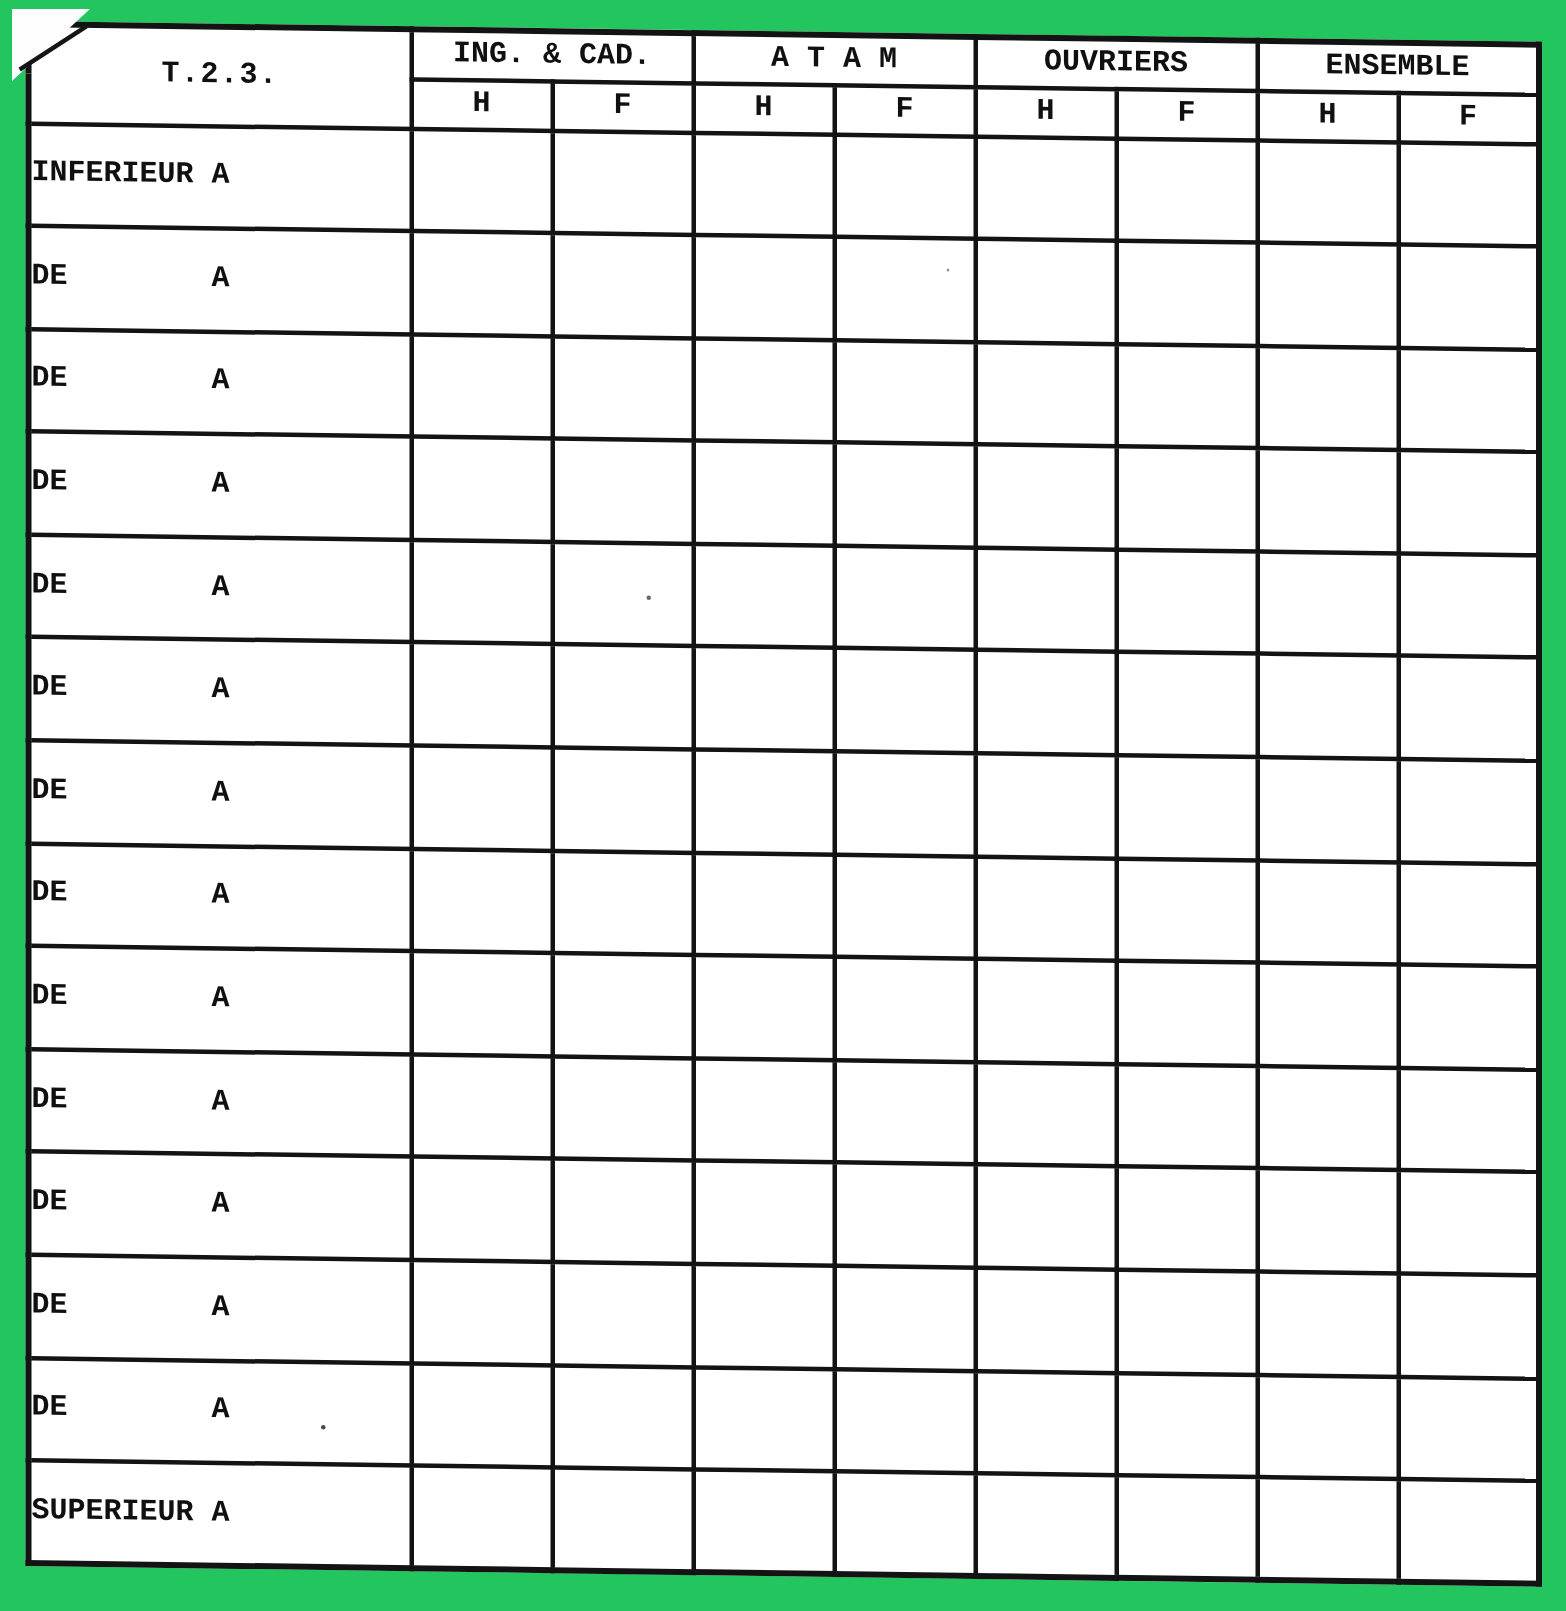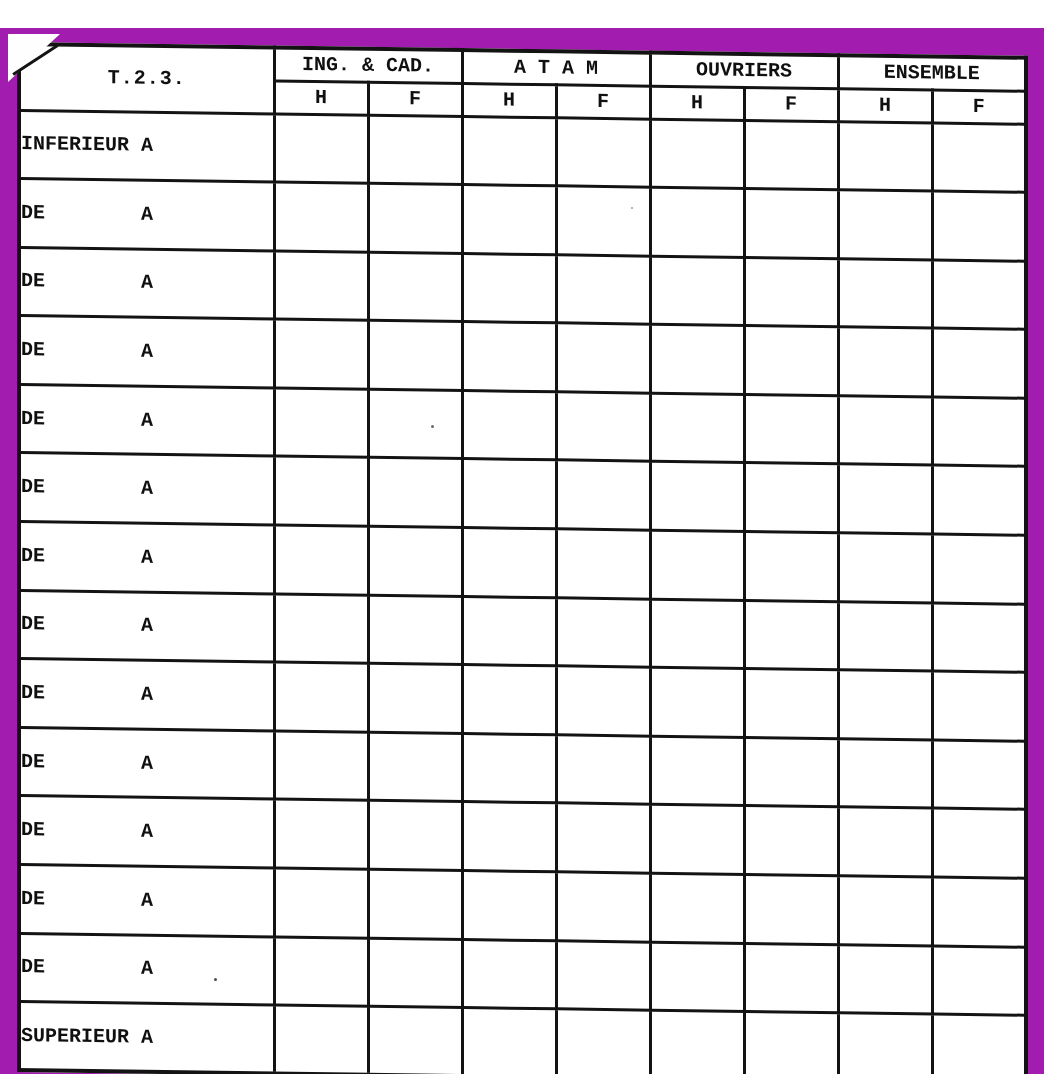--- a/index.html
+++ b/index.html
@@ -10,22 +10,21 @@
   body {
     width: 1044px;
     height: 1074px;
     position: relative;
     overflow: hidden;
     font-family: "Liberation Mono", monospace;
   }
   .page {
     position: absolute;
     inset: 0;
-    background: #a21caf;
-    margin-top: 28px;
+    background: #22c55e;
   }
   
   .scan-skew {
     position: absolute;
     left: 17px;
     top: 14px;
     transform: skewY(0.78deg);
     transform-origin: 0 0;
     z-index: 1;
   }

